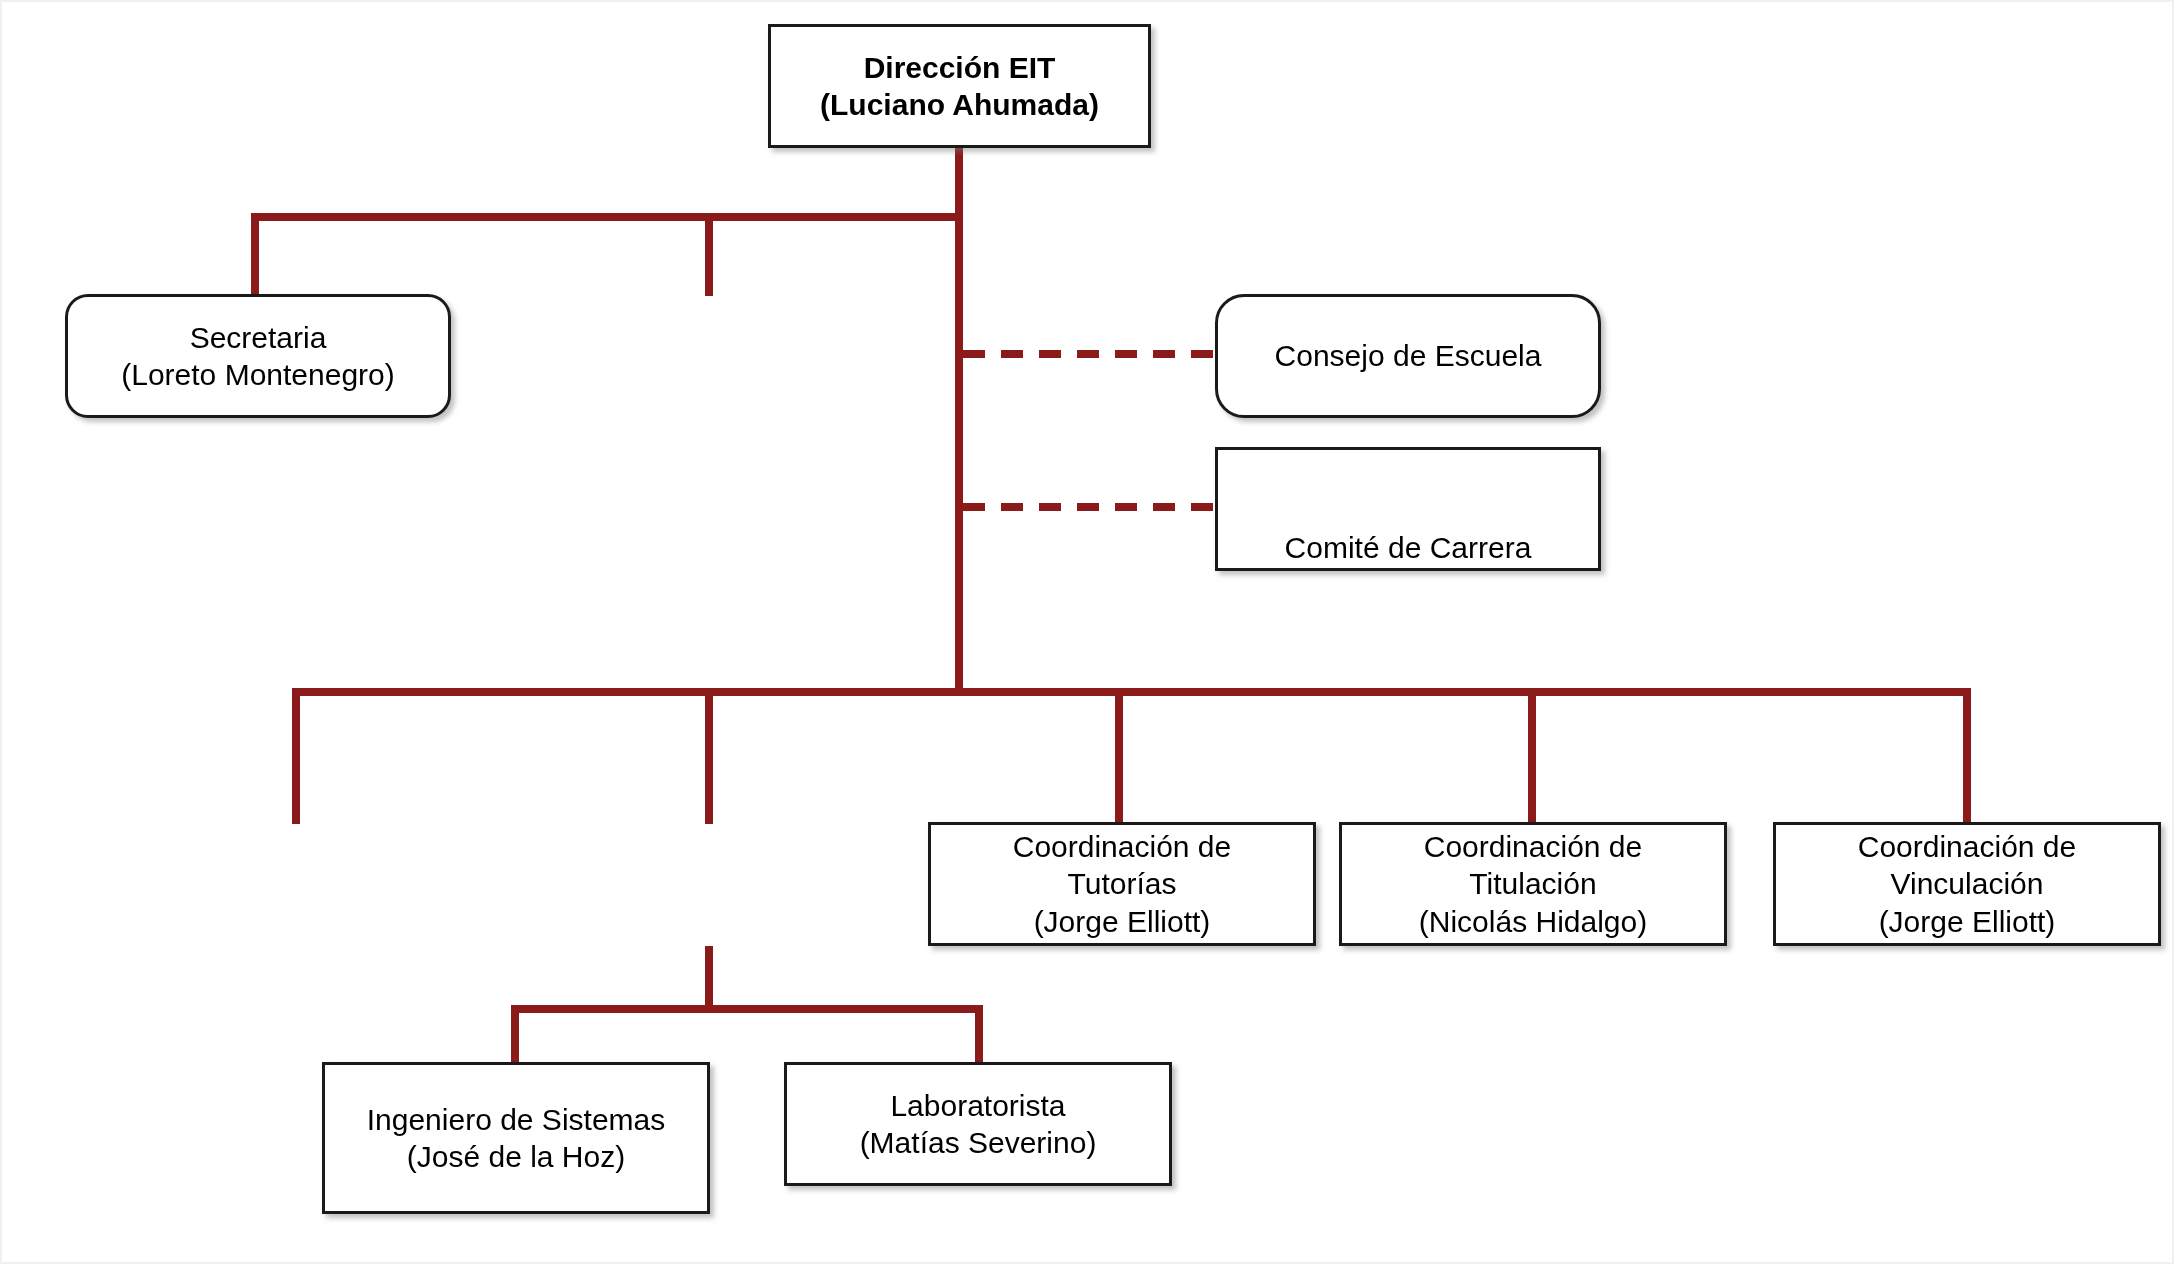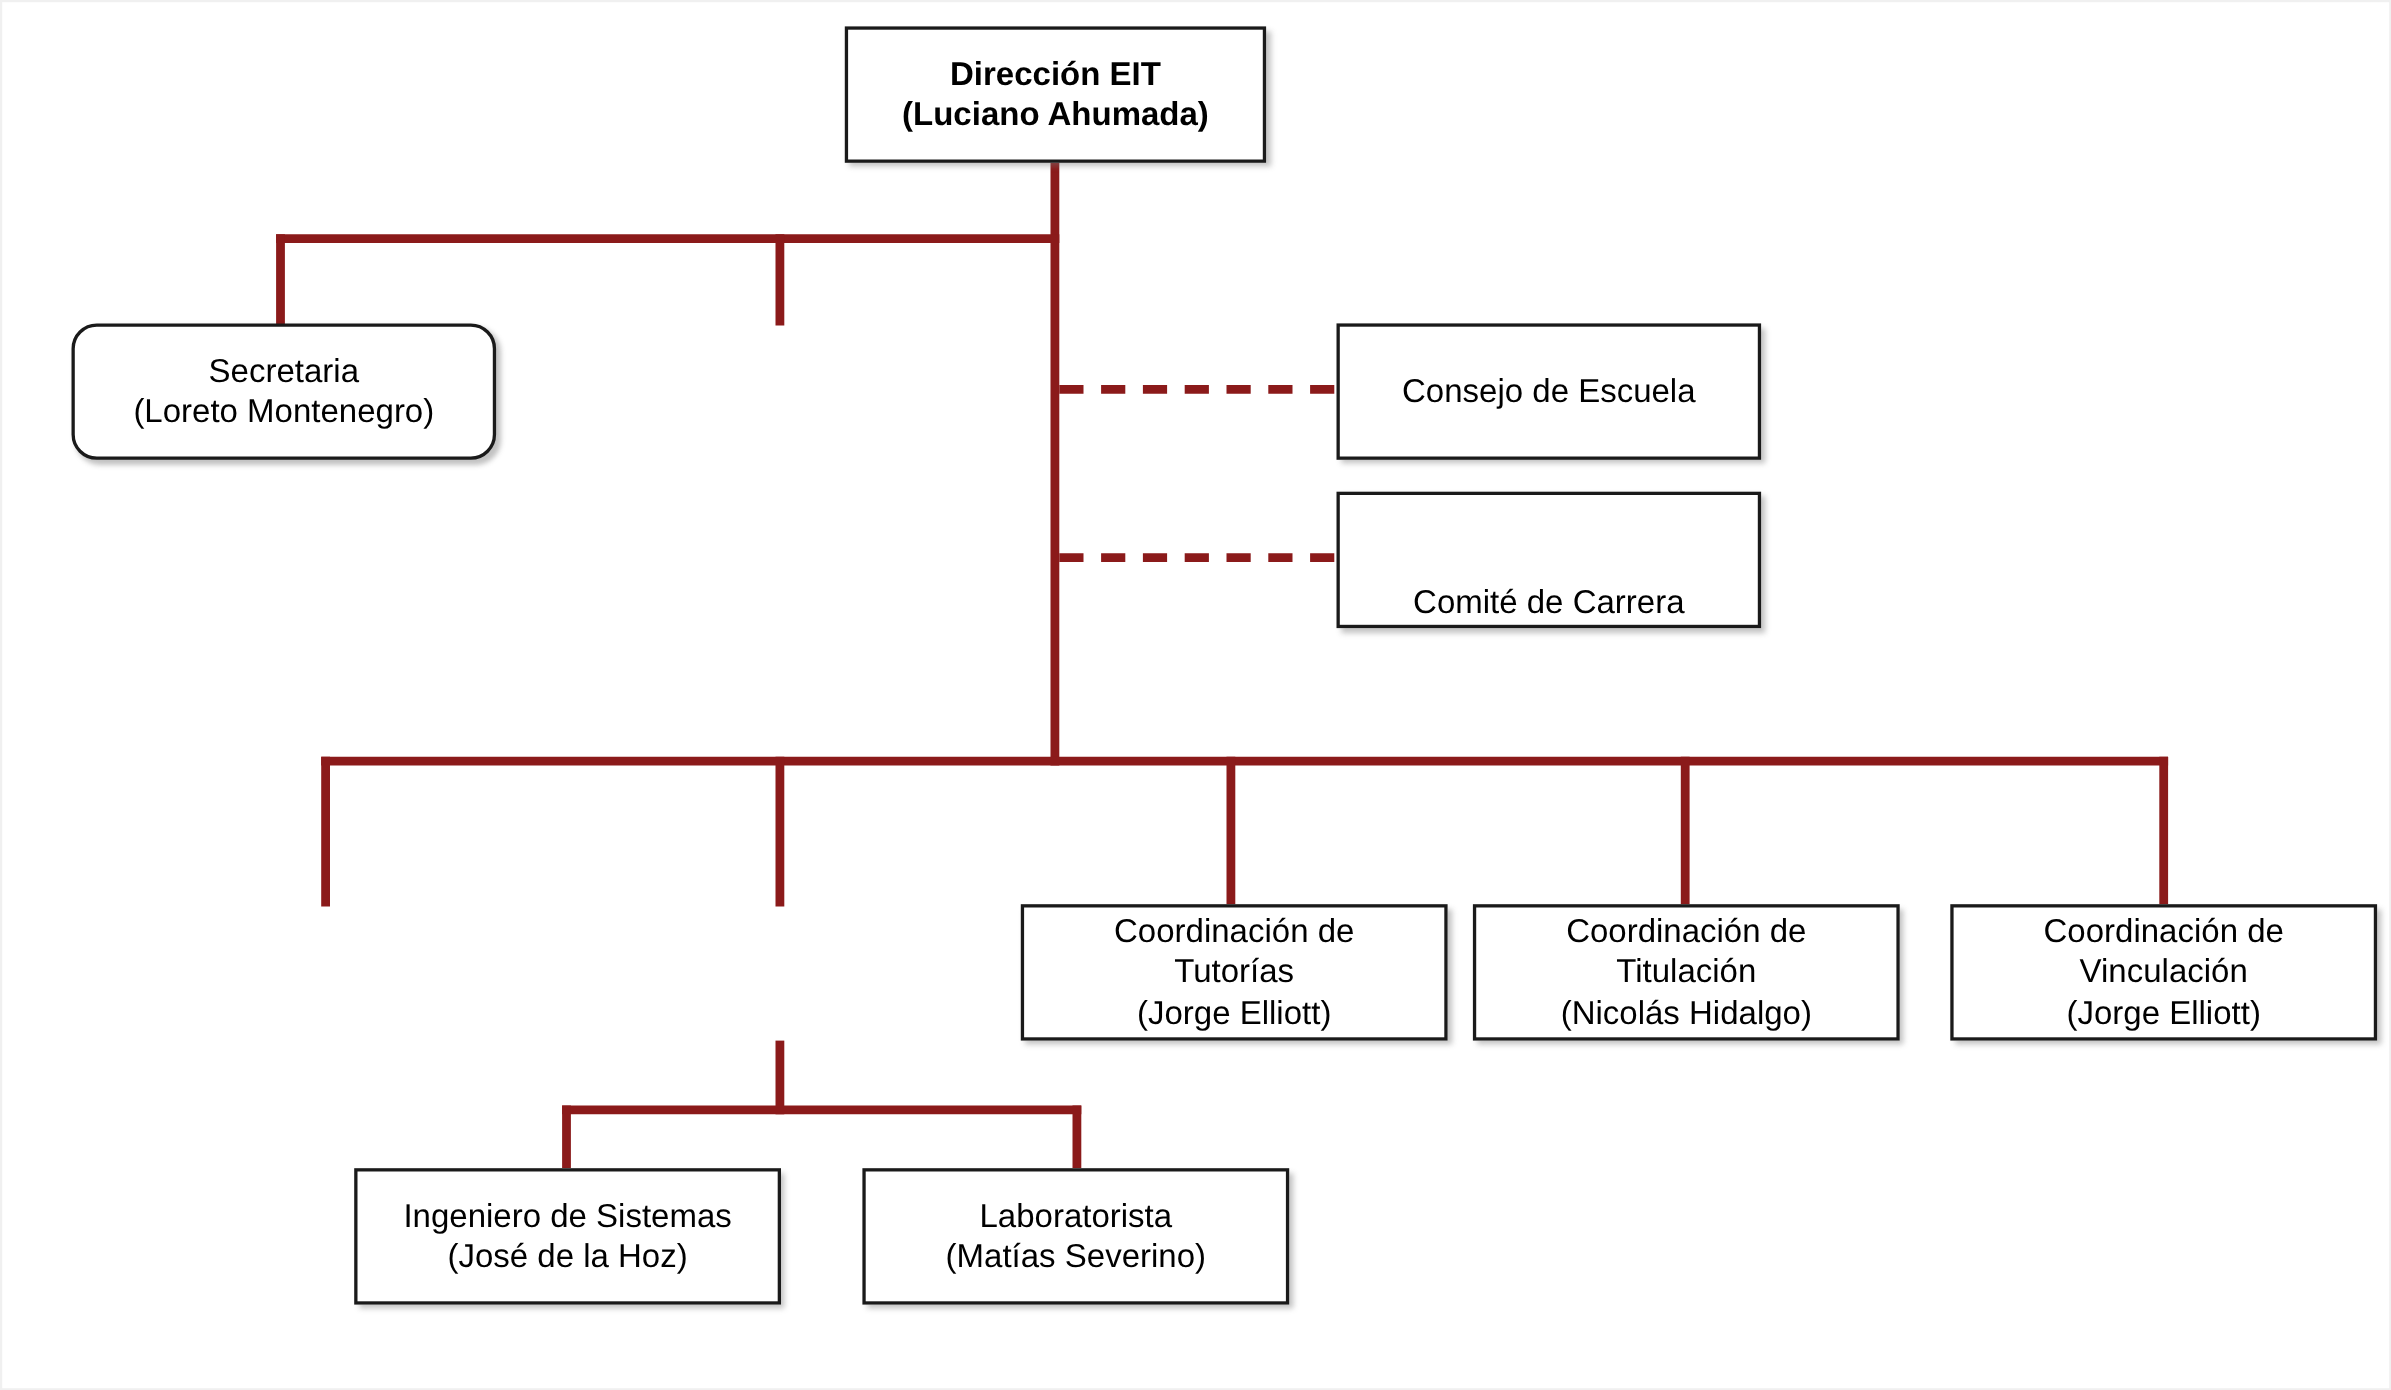--- a/index.html
+++ b/index.html
@@ -93,21 +93,21 @@
     <span class="txt">Dirección EIT
 (Luciano Ahumada)</span>
   </div>
 
   <div class="node" style="left:63px; top:292px; width:386px; height:124px;border-radius:23px;">
     <span class="txt">Secretaria
 (Loreto Montenegro)</span>
   </div>
 
 
-  <div class="node" style="left:1213px; top:292px; width:386px; height:124px;">
+  <div class="node" style="left:1213px; top:292px; width:386px; height:124px;border-radius:29px;">
     <span class="txt">Consejo de Escuela</span>
   </div>
 
   <div class="node" style="left:1213px; top:445px; width:386px; height:124px;align-items:flex-end;">
     <span class="txt">Comité de Carrera</span>
   </div>
 
 
 
   <div class="node" style="left:926px; top:820px; width:388px; height:124px;">
@@ -121,21 +121,21 @@
 Titulación
 (Nicolás Hidalgo)</span>
   </div>
 
   <div class="node" style="left:1771px; top:820px; width:388px; height:124px;">
     <span class="txt">Coordinación de
 Vinculación
 (Jorge Elliott)</span>
   </div>
 
-  <div class="node" style="left:320px; top:1060px; width:388px; height:124px;">
+  <div class="node" style="left:320px; top:1060px; width:388px; height:152px;">
     <span class="txt">Ingeniero de Sistemas
 (José de la Hoz)</span>
   </div>
 
   <div class="node" style="left:782px; top:1060px; width:388px; height:124px;">
     <span class="txt">Laboratorista
 (Matías Severino)</span>
   </div>
 
 </div>

